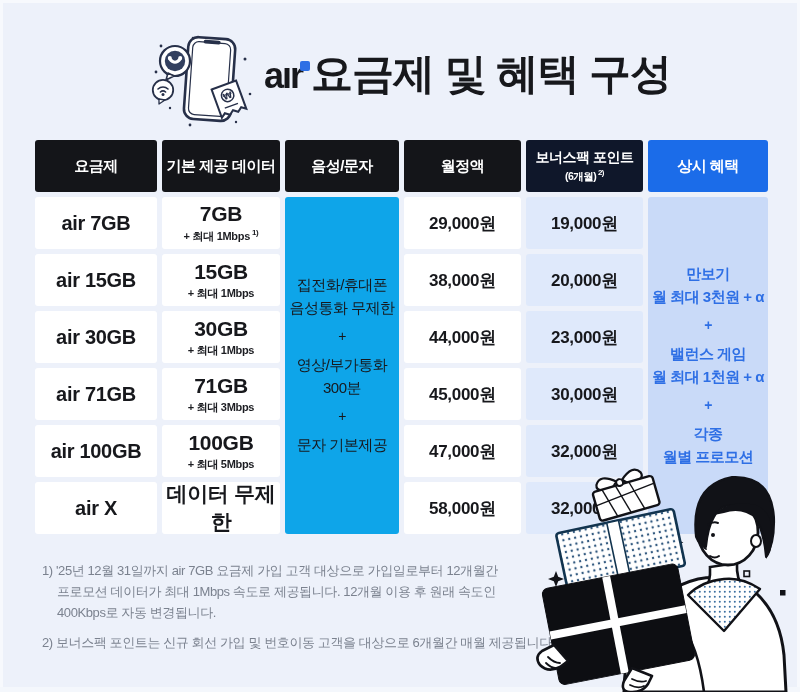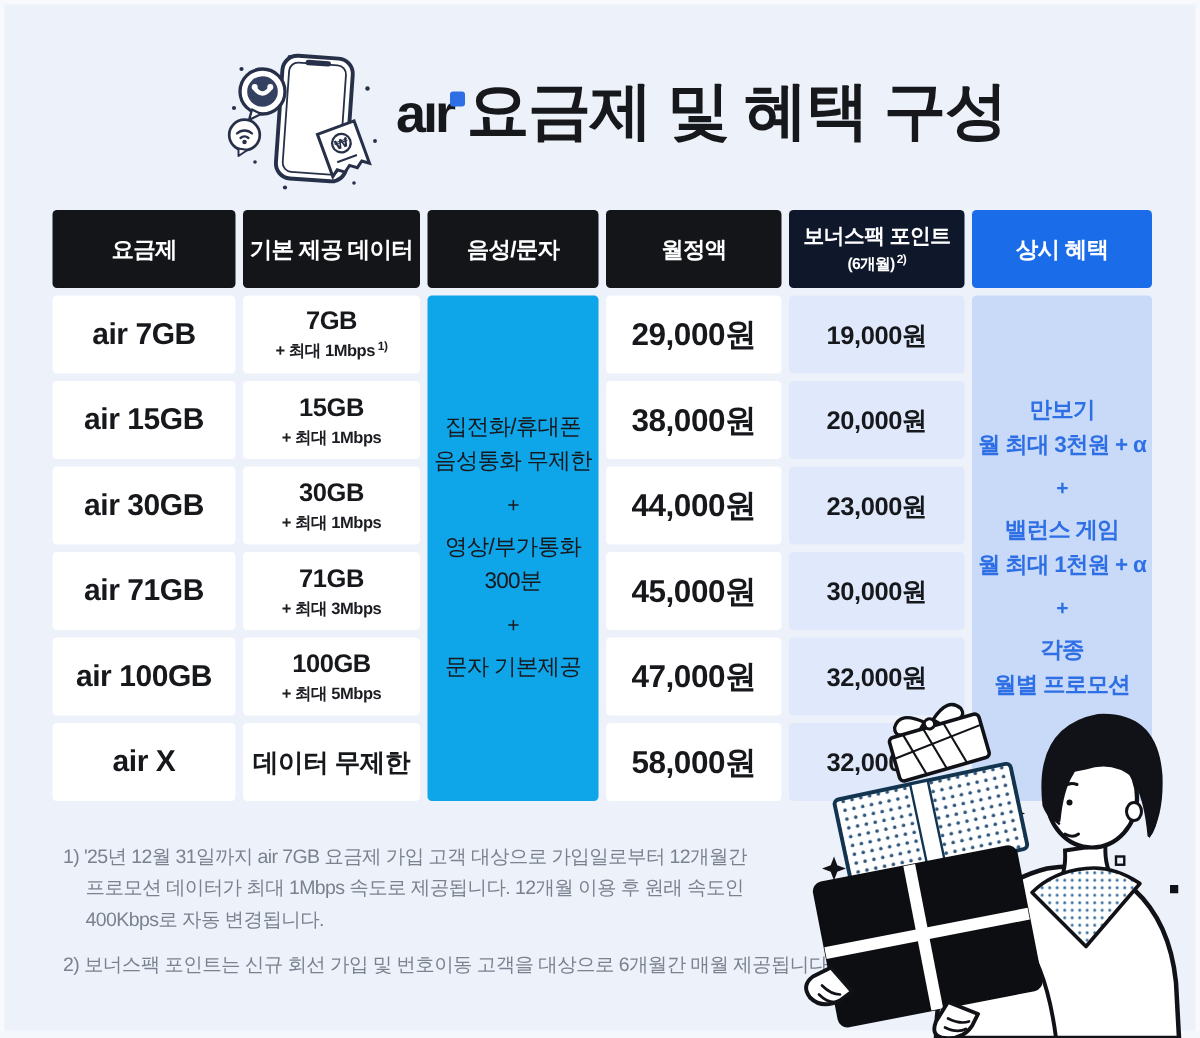--- a/index.html
+++ b/index.html
@@ -48,23 +48,23 @@
     border-radius:3px; text-align:center;
   }
   .th { background:#141519; color:#ffffff; font-size:15px; font-weight:700; letter-spacing:-0.5px; }
   .th-bonus { background:#0f172a; color:#ffffff; font-size:14px; font-weight:700; letter-spacing:-0.5px;justify-content:center; }
   .th-benefit { background:#1b6ce9; color:#ffffff; font-size:15px; font-weight:700; letter-spacing:-0.5px; }
   .th-sub { font-size:10.5px; font-weight:600; margin-top:1px; }
   sup { font-size:8px; vertical-align:super; }
 
   .td { background:#ffffff; color:#17181c; }
   .td-plan { font-size:20px; font-weight:700; letter-spacing:-0.3px; }
-  .td-data-main { font-size:17px; font-weight:700; letter-spacing:-0.3px; }
+  .td-data-main { font-size:21px; font-weight:700; letter-spacing:-0.3px; }
   .td-data-sub { font-size:11px; font-weight:600; margin-top:2px; color:#1c1d22; letter-spacing:-0.3px; }
-  .td-price { font-size:21px; font-weight:700; letter-spacing:-0.3px; }
+  .td-price { font-size:17px; font-weight:700; letter-spacing:-0.3px; }
   .td-bonus { background:#dfe9fb; font-size:17px; font-weight:700; color:#17181c; letter-spacing:-0.3px; }
 
   .voice-cell { grid-column:3; grid-row:2/8; background:#0ea5e9; font-size:15px; font-weight:400; color:#17181c; letter-spacing:-0.5px; line-height:1.5; }
   .benefit-cell { grid-column:6; grid-row:2/8; background:#c9daf8; font-size:15px; font-weight:700; color:#2e6fe5; letter-spacing:-0.5px; line-height:1.5; }
   .plusline { margin:7px 0; font-size:14px; }
 
   
   .footnotes { position:absolute; left:42px; top:561px; width:520px; z-index:2;
     color:#7b828f; font-size:13px; line-height:1.6; letter-spacing:-0.4px; }
   .footnote + .footnote { margin-top:10px; }

